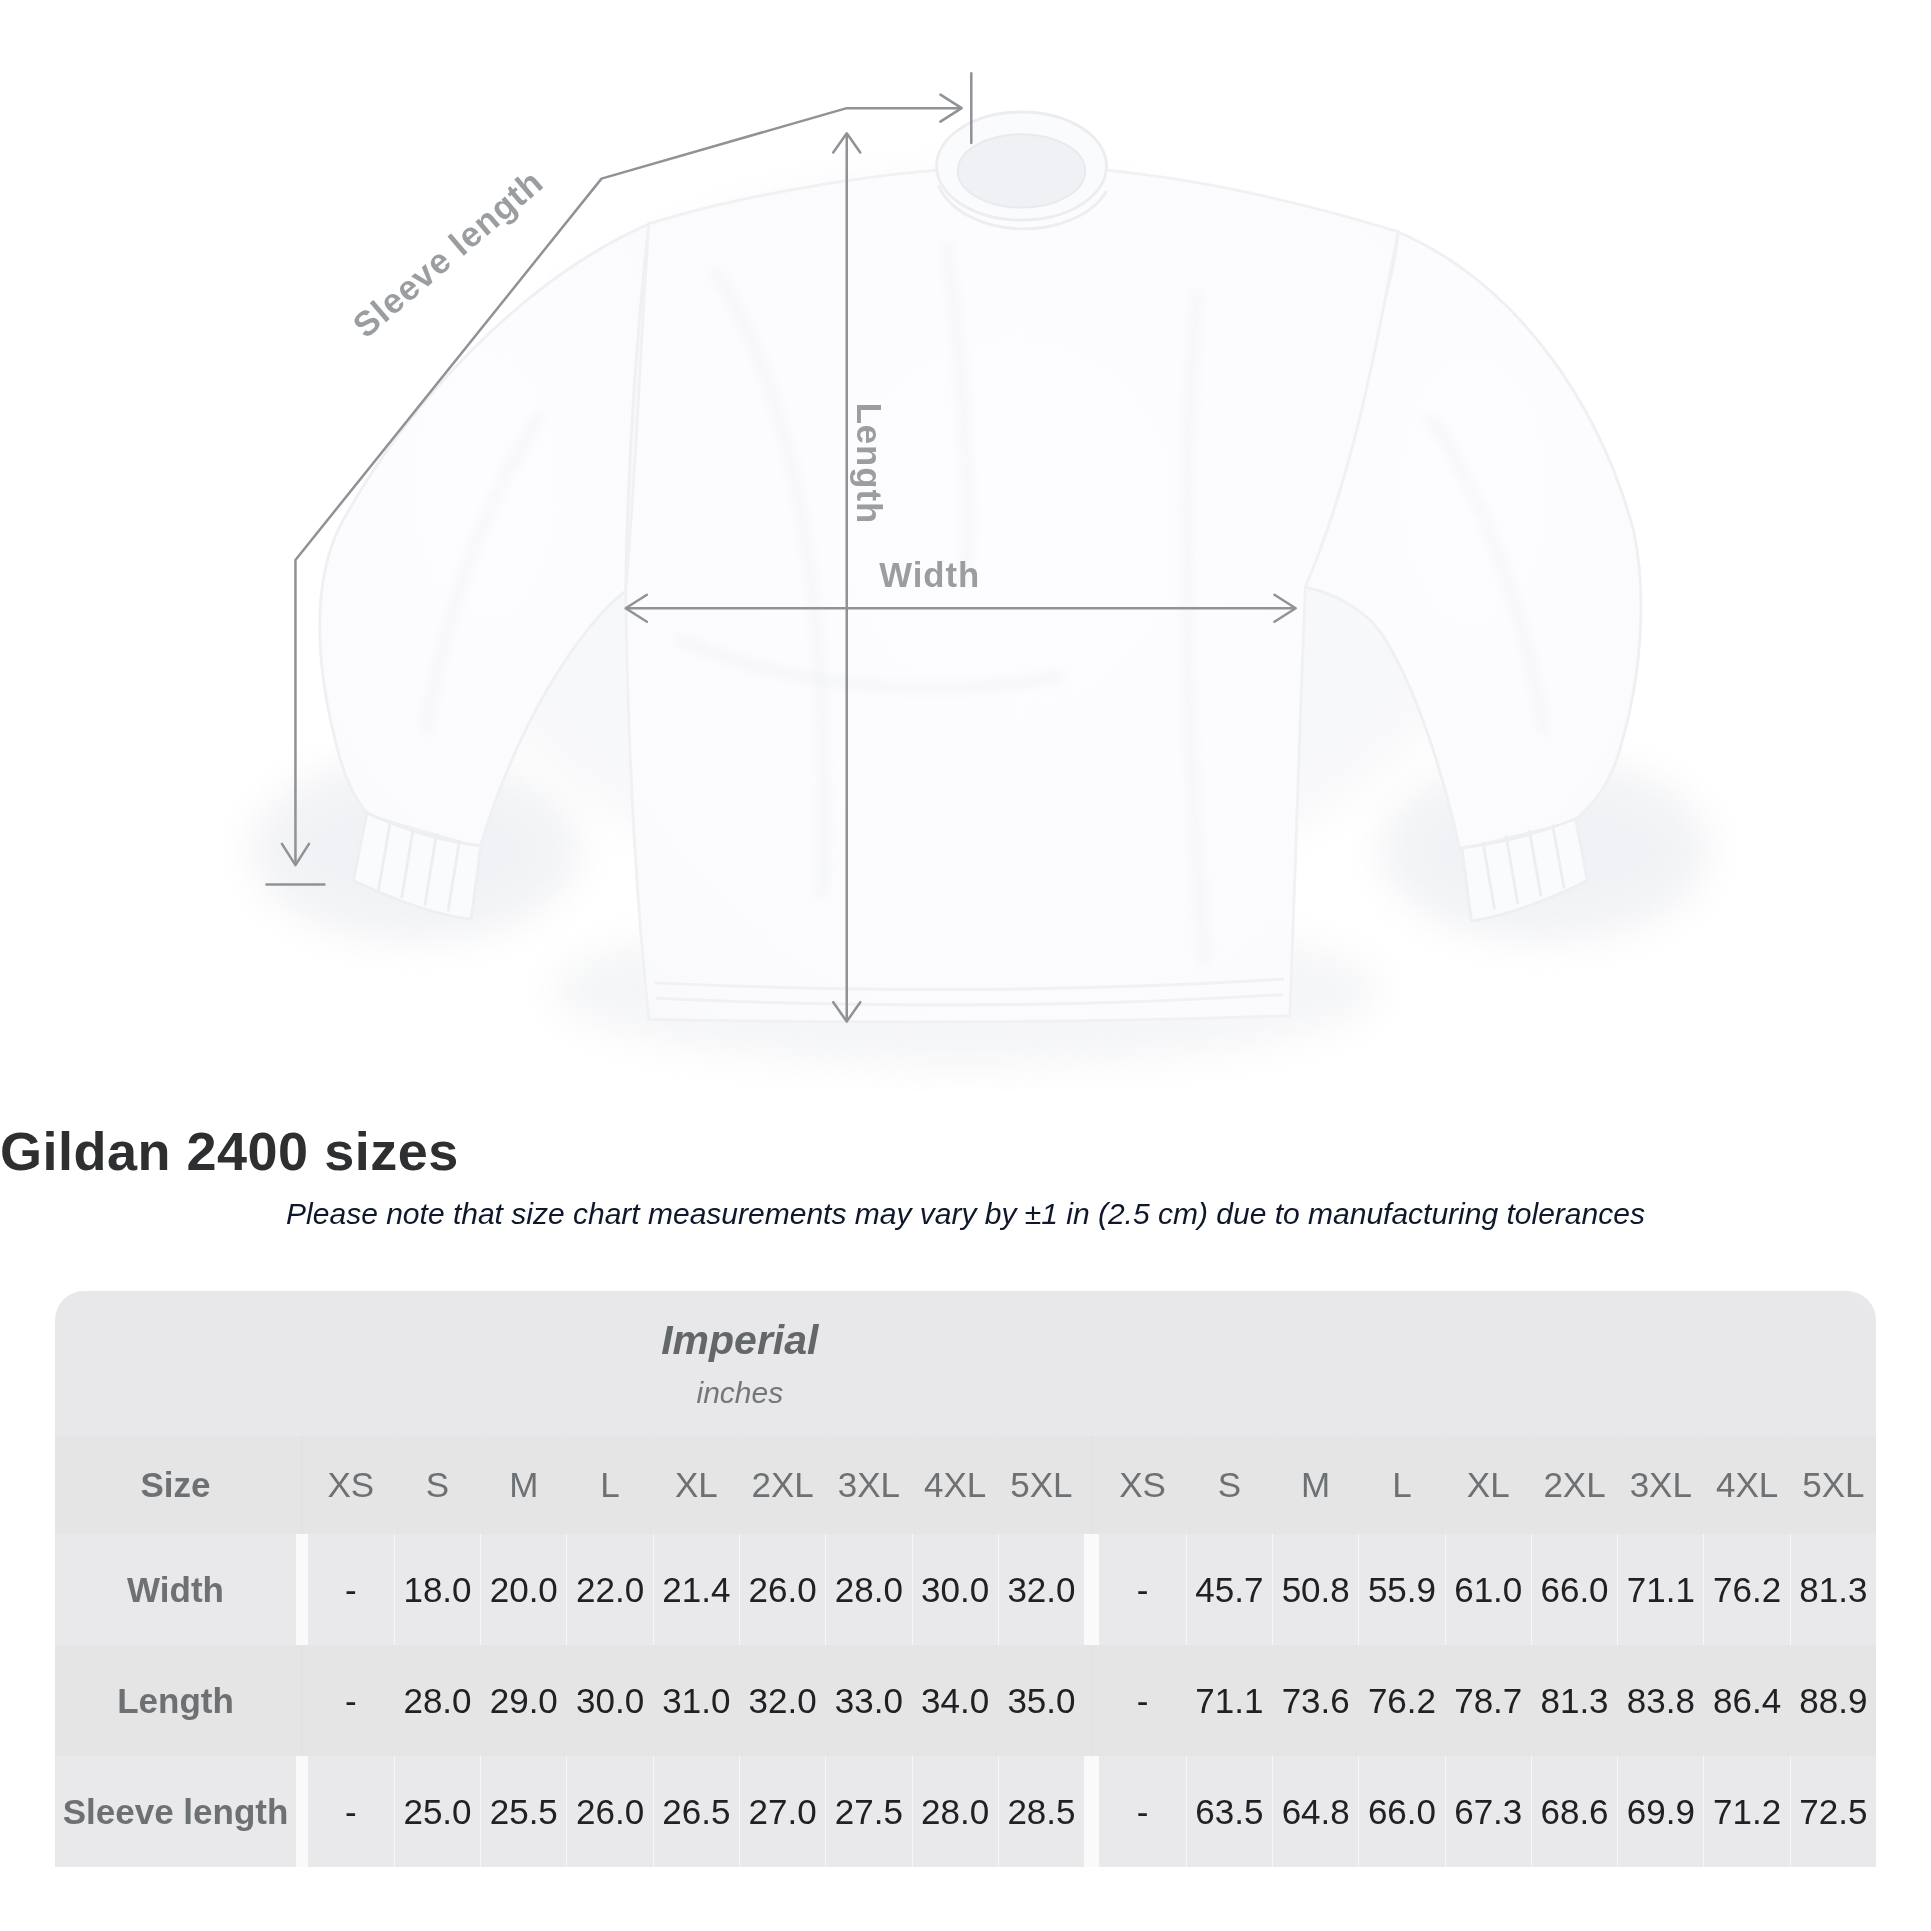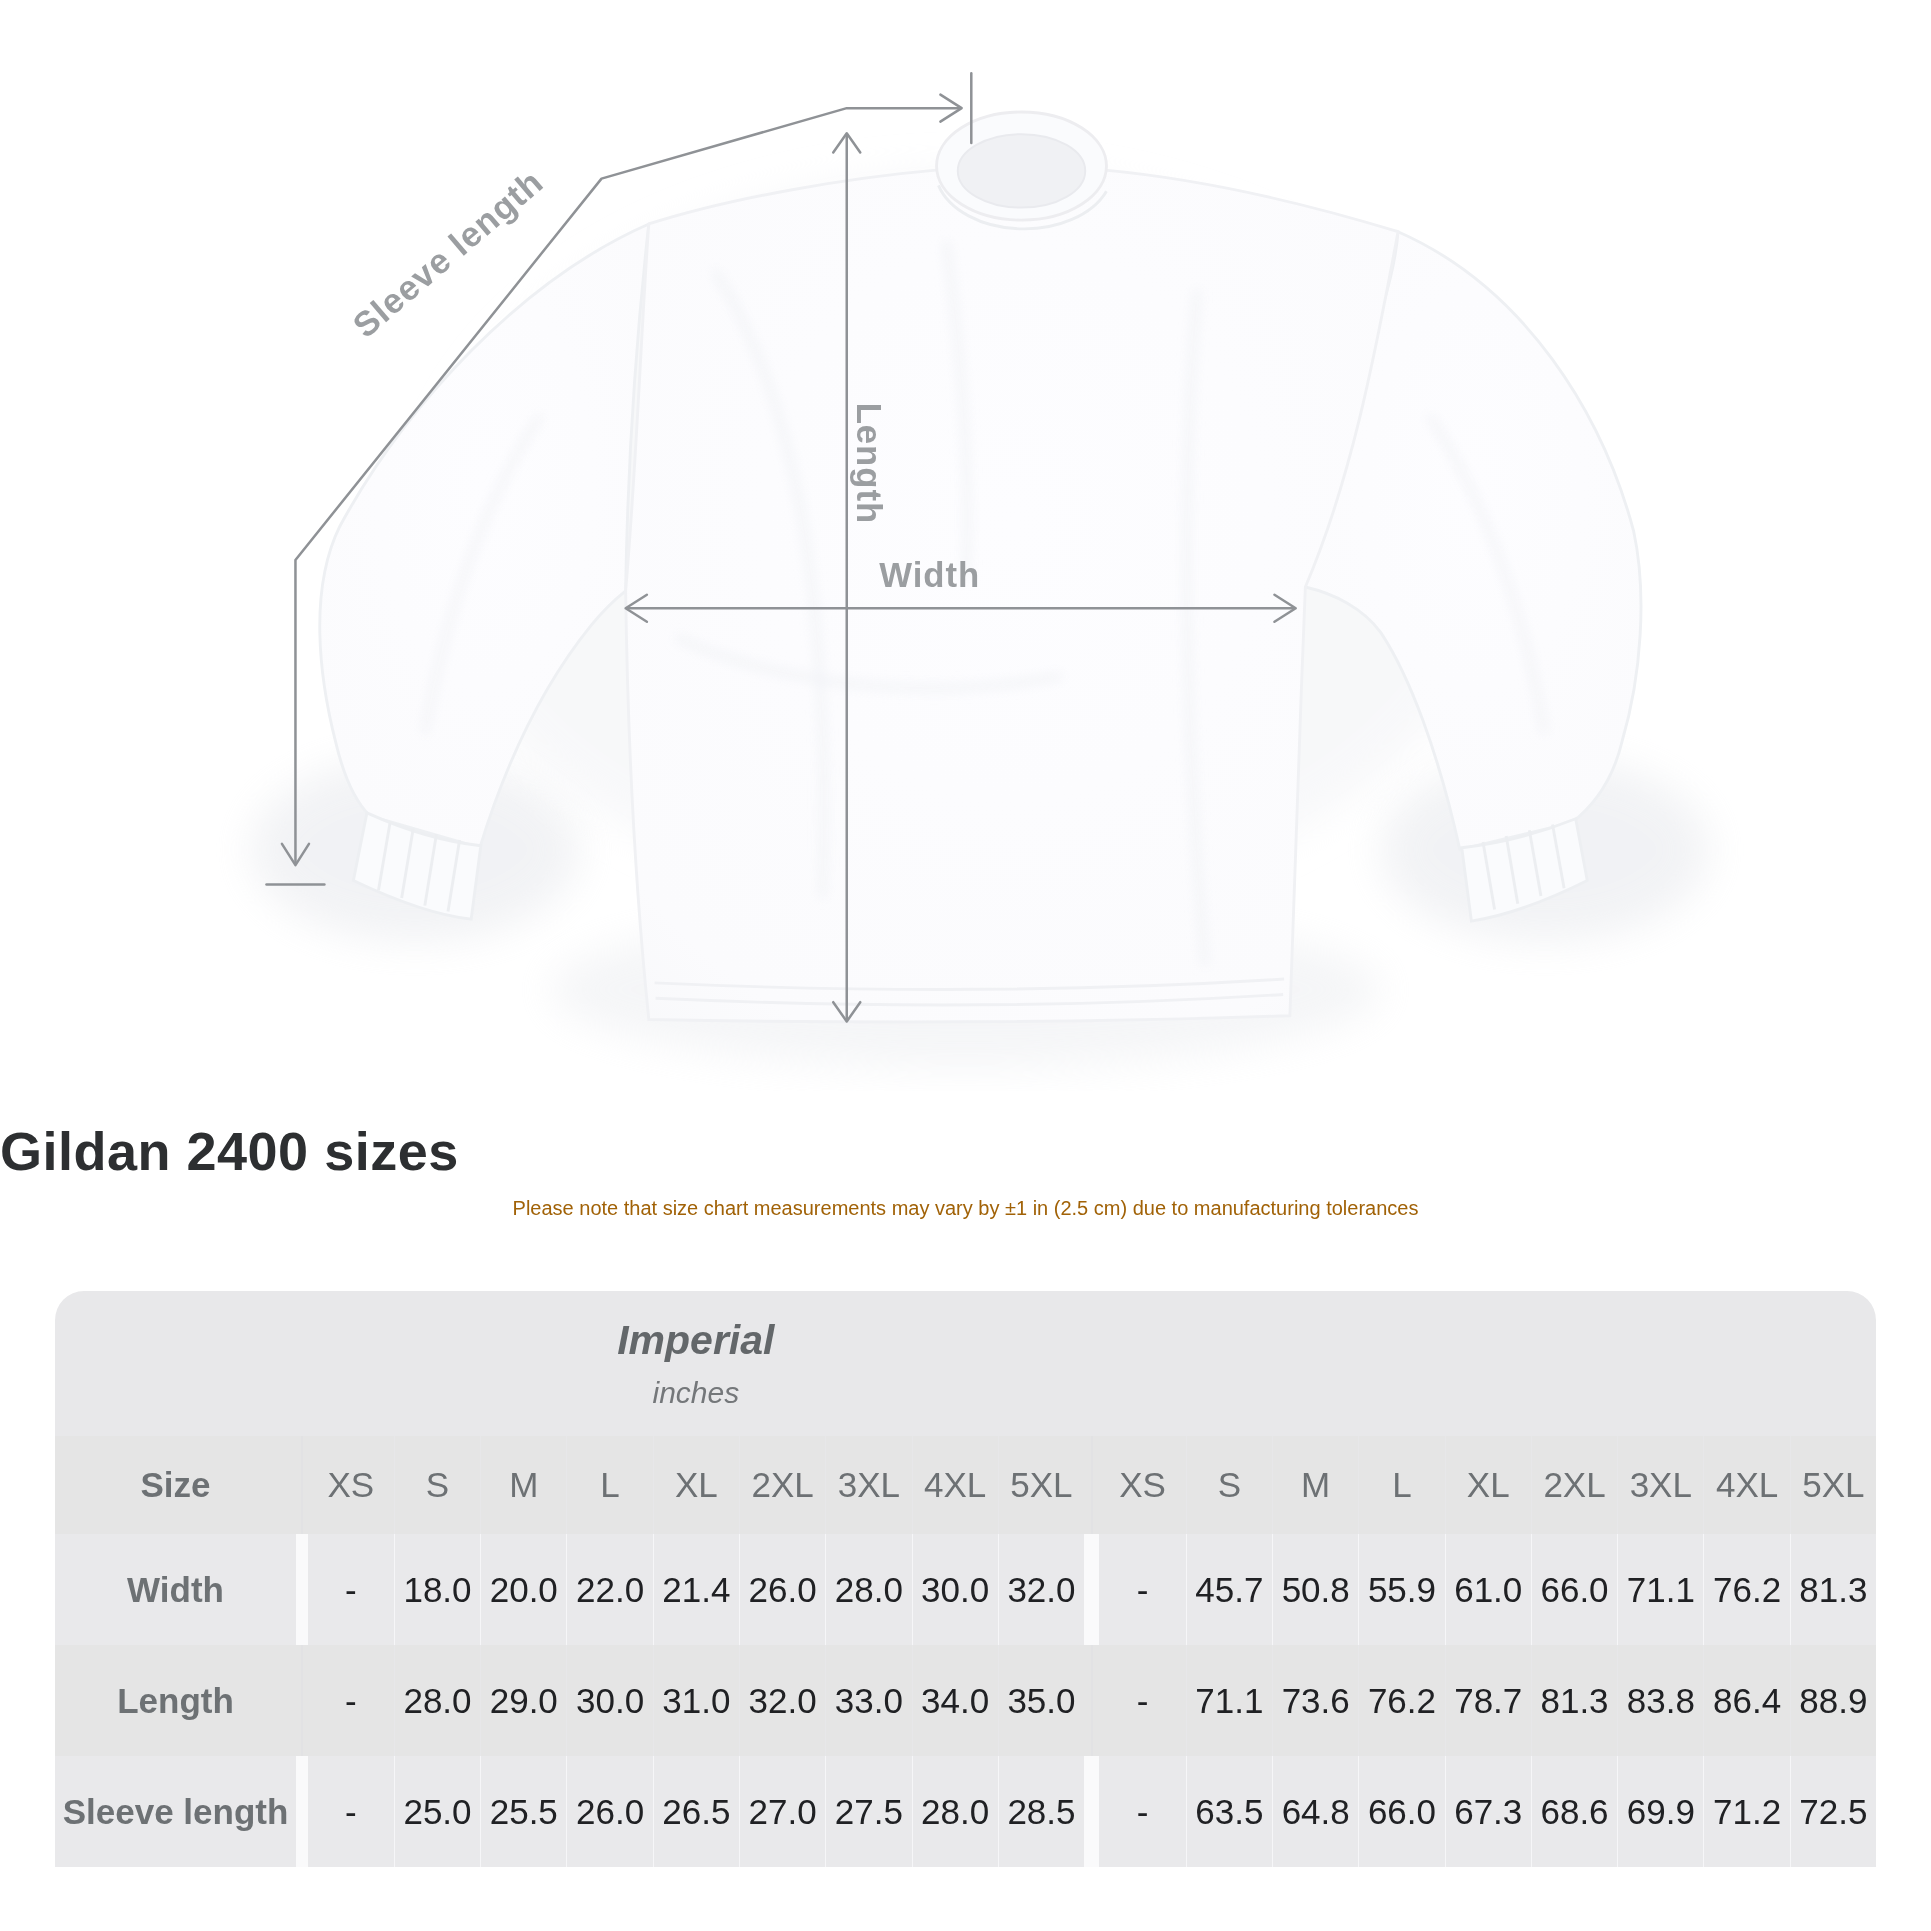--- a/index.html
+++ b/index.html
@@ -9,31 +9,31 @@
   
   #diagram{position:absolute;left:0;top:0;width:1931px;height:1091px;}
 
   
   .page-title{
     position:absolute;left:0;top:1120px;width:1931px;
     text-align:left;font-size:54px;font-weight:bold;color:#2d2f31;letter-spacing:0.5px;
   }
   .page-subtitle{
     position:absolute;left:0;top:1197px;width:1931px;
-    text-align:center;font-size:20px;color:#a16207;
+    text-align:center;font-size:30px;font-style:italic;color:#0f172a;
   }
 
   
   #panel{
     position:absolute;left:55px;top:1291px;width:1821px;height:607px;
     background:#ffffff;border-radius:29px;overflow:hidden;
   }
   .trow{display:grid;grid-template-columns:241px 11.6px repeat(9,1fr) 15.4px repeat(9,1fr);align-items:center;}
 
-  #band{background:#e8e8ea;height:145px;}
+  #band{background:#e8e8ea;height:145px;gap:44px;}
   .section-title{grid-column:3 / span 9;text-align:center;}
   .section-title.metric{grid-column:13 / span 9;}
   .section-name{font-size:41px;font-weight:bold;font-style:italic;color:#63676a;line-height:1.15;}
   .section-unit{font-size:30px;font-style:italic;color:#74777a;margin-top:11px;}
 
   .row-header{height:98px;background:#ffffff;}
   .row-data{height:111px;}
   .row-gray{background:#e9e9eb;}
   .row-white{background:#e5e5e5;}
 

